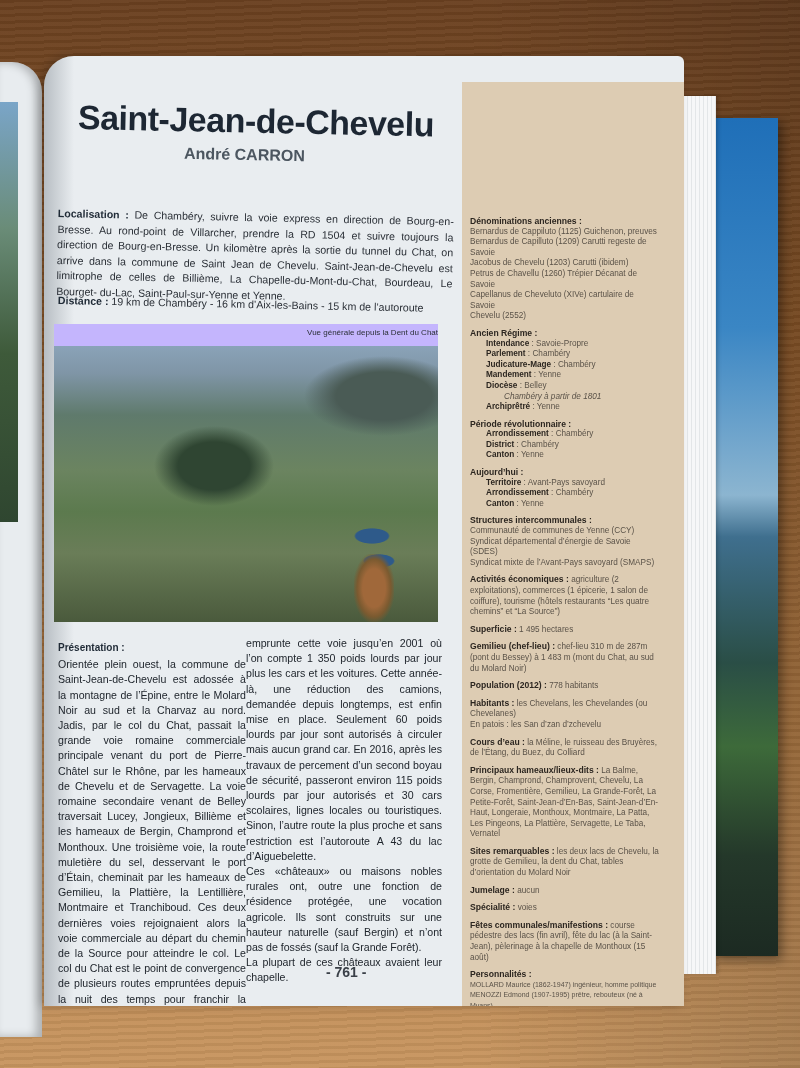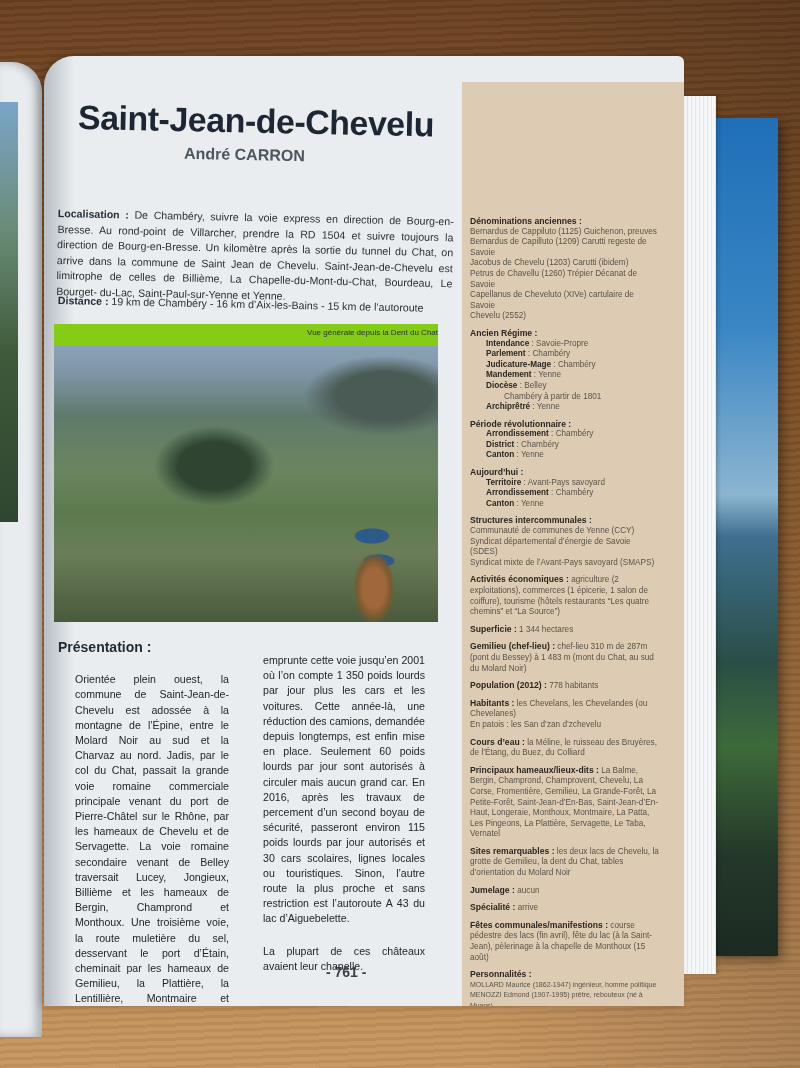--- a/index.html
+++ b/index.html
@@ -31,42 +31,42 @@
   .sidebar{position:absolute;left:418px;top:26px;width:222px;height:924px;background:#ddccb3;}
   .title{position:absolute;left:34px;top:42px;font-size:34px;font-weight:bold;color:#1d2733;
     letter-spacing:-0.5px;transform:rotate(1.2deg);transform-origin:left;}
   .author{position:absolute;left:140px;top:90px;font-size:16px;font-weight:bold;color:#4c5660;
     transform:rotate(1.2deg);}
   .loc{position:absolute;left:14px;top:150px;width:396px;font-size:10.6px;line-height:15.5px;color:#2a2f36;
     text-align:justify;transform:rotate(1.2deg);transform-origin:left top;}
   .loc b{color:#1f2a36;}
   .distance{position:absolute;left:14px;top:238px;font-size:10.6px;color:#2a2f36;transform:rotate(1.2deg);transform-origin:left top;}
   .distance b{color:#1f2a36;}
-  .photo{position:absolute;left:10px;top:268px;width:384px;height:298px;background:#84cc16;}
+  .photo{position:absolute;left:10px;top:268px;width:384px;height:298px;background:#c4b5fd;}
   .photo-img{position:absolute;left:0;top:22px;width:384px;height:276px;
     background:
       radial-gradient(ellipse 18px 8px at 318px 190px,#2e5a8a 90%,transparent),
       radial-gradient(ellipse 16px 7px at 325px 215px,#2e5a8a 90%,transparent),
       radial-gradient(ellipse 60px 40px at 160px 120px,#2f4532 60%,transparent),
       radial-gradient(ellipse 80px 40px at 330px 50px,#4a5b55 60%,transparent),
       linear-gradient(180deg,#8aa3b8 0%,#7f95a6 10%,#5f7a6c 25%,#6b8460 45%,#5c7a4e 60%,#6a7d58 75%,#4a5a3c 100%);}
   .photo-tree{position:absolute;left:300px;top:230px;width:40px;height:68px;
     background:radial-gradient(ellipse at center,#a0683a 40%,#7a5a30 60%,transparent 75%);}
   .photo-caption{position:absolute;right:0;top:4px;font-size:8px;color:#2a2f36;}
   .col{position:absolute;font-size:10.6px;line-height:15.2px;color:#20262d;text-align:justify;}
   .col1{left:14px;top:584px;width:188px;}
   .col2{left:202px;top:580px;width:196px;}
-  .col p{margin:17px;}
-  .col1 h4{margin:0 0 2px 0;font-size:14px;color:#1f2a36;}
+  .col p{margin:0;}
+  .col1 h4{margin:0 0 2px 0;font-size:10px;color:#1f2a36;}
   .pageno{position:absolute;left:282px;top:908px;font-size:14px;font-weight:bold;color:#3a4048;}
   .side-inner{position:absolute;left:8px;top:134px;width:206px;font-size:8.2px;line-height:10.6px;color:#5a5248;}
   .side-inner .sec{margin:0 16px 6px 0;}
   .side-inner .h{font-weight:bold;color:#2c2620;font-size:8.6px;}
   .side-inner .k{font-weight:bold;color:#2c2620;padding-left:16px;}
-  .side-inner .indent{padding-left:34px;}
+  .side-inner .indent{padding-left:34px;font-style:italic;}
   .side-inner .small{font-size:7px;}
 </style>
 </head>
 <body>
 
 <div class="table-wood"></div>
 
 <div class="left-page">
   <div class="left-photo"></div>
 </div>
@@ -96,20 +96,21 @@
     <div class="photo-tree"></div>
   </div>
 
   <div class="col col1">
     <h4>Présentation :</h4>
     <p>Orientée plein ouest, la commune de Saint-Jean-de-Chevelu est adossée à la montagne de l’Épine, entre le Molard Noir au sud et la Charvaz au nord. Jadis, par le col du Chat, passait la grande voie romaine commerciale principale venant du port de Pierre-Châtel sur le Rhône, par les hameaux de Chevelu et de Servagette. La voie romaine secondaire venant de Belley traversait Lucey, Jongieux, Billième et les hameaux de Bergin, Champrond et Monthoux. Une troisième voie, la route muletière du sel, desservant le port d’Étain, cheminait par les hameaux de Gemilieu, la Plattière, la Lentillière, Montmaire et Tranchiboud. Ces deux dernières voies rejoignaient alors la voie commerciale au départ du chemin de la Source pour atteindre le col. Le col du Chat est le point de convergence de plusieurs routes empruntées depuis la nuit des temps pour franchir la montagne de l’Épine. Il perpétue cette vocation jusqu’au percement du tunnel du Chat ouvert en 1932. Toute l’Europe</p>
   </div>
 
   <div class="col col2">
     <p>emprunte cette voie jusqu’en 2001 où l’on compte 1 350 poids lourds par jour plus les cars et les voitures. Cette année-là, une réduction des camions, demandée depuis longtemps, est enfin mise en place. Seulement 60 poids lourds par jour sont autorisés à circuler mais aucun grand car. En 2016, après les travaux de percement d’un second boyau de sécurité, passeront environ 115 poids lourds par jour autorisés et 30 cars scolaires, lignes locales ou touristiques. Sinon, l’autre route la plus proche et sans restriction est l’autoroute A 43 du lac d’Aiguebelette.</p>
+    <p>Ces «châteaux» ou maisons nobles rurales ont, outre une fonction de résidence protégée, une vocation agricole. Ils sont construits sur une hauteur naturelle (sauf Bergin) et n’ont pas de fossés (sauf la Grande Forêt).</p>
     <p>La plupart de ces châteaux avaient leur chapelle.</p>
   </div>
 
   <div class="pageno">- 761 -</div>
 
   <div class="sidebar">
     <div class="side-inner" style="top:134px;">
 
       <div class="sec">
         <div class="h">Dénominations anciennes :</div>
@@ -147,29 +148,29 @@
       </div>
 
       <div class="sec">
         <div class="h">Structures intercommunales :</div>
         <div>Communauté de communes de Yenne (CCY)</div>
         <div>Syndicat départemental d’énergie de Savoie (SDES)</div>
         <div>Syndicat mixte de l’Avant-Pays savoyard (SMAPS)</div>
       </div>
 
       <div class="sec"><span class="h">Activités économiques :</span> <span>agriculture (2 exploitations), commerces (1 épicerie, 1 salon de coiffure), tourisme (hôtels restaurants “Les quatre chemins” et “La Source”)</span></div>
-      <div class="sec"><span class="h">Superficie :</span> <span>1 344 hectares</span></div>
+      <div class="sec"><span class="h">Superficie :</span> <span>1 495 hectares</span></div>
       <div class="sec"><span class="h">Gemilieu (chef-lieu) :</span> <span>chef-lieu 310 m de 287m (pont du Bessey) à 1 483 m (mont du Chat, au sud du Molard Noir)</span></div>
       <div class="sec"><span class="h">Population (2012) :</span> <span>778 habitants</span></div>
       <div class="sec"><span class="h">Habitants :</span> <span>les Chevelans, les Chevelandes (ou Chevelanes)</span><div>En patois : les San d’zan d’zchevelu</div></div>
       <div class="sec"><span class="h">Cours d’eau :</span> <span>la Méline, le ruisseau des Bruyères, de l’Étang, du Buez, du Colliard</span></div>
       <div class="sec"><span class="h">Principaux hameaux/lieux-dits :</span> <span>La Balme, Bergin, Champrond, Champrovent, Chevelu, La Corse, Fromentière, Gemilieu, La Grande-Forêt, La Petite-Forêt, Saint-Jean-d’En-Bas, Saint-Jean-d’En-Haut, Longeraie, Monthoux, Montmaire, La Patta, Les Pingeons, La Plattière, Servagette, Le Taba, Vernatel</span></div>
       <div class="sec"><span class="h">Sites remarquables :</span> <span>les deux lacs de Chevelu, la grotte de Gemilieu, la dent du Chat, tables d’orientation du Molard Noir</span></div>
       <div class="sec"><span class="h">Jumelage :</span> <span>aucun</span></div>
-      <div class="sec"><span class="h">Spécialité :</span> <span>arrive</span></div>
+      <div class="sec"><span class="h">Spécialité :</span> <span>voies</span></div>
       <div class="sec"><span class="h">Fêtes communales/manifestions :</span> <span>course pédestre des lacs (fin avril), fête du lac (à la Saint-Jean), pèlerinage à la chapelle de Monthoux (15 août)</span></div>
       <div class="sec">
         <div class="h">Personnalités :</div>
         <div class="small">MOLLARD Maurice (1862-1947) ingénieur, homme politique</div>
         <div class="small">MENOZZI Edmond (1907-1995) prêtre, rebouteux (né à Myans)</div>
       </div>
       <div class="sec"><span class="h">Monuments historiques :</span> <span>château de la Forest</span> <span class="small">(inscrit en totalité le 3.06.1995)</span></div>
       <div class="sec"><span class="h">Sites classés :</span> <span>aucun</span></div>
 
     </div>

